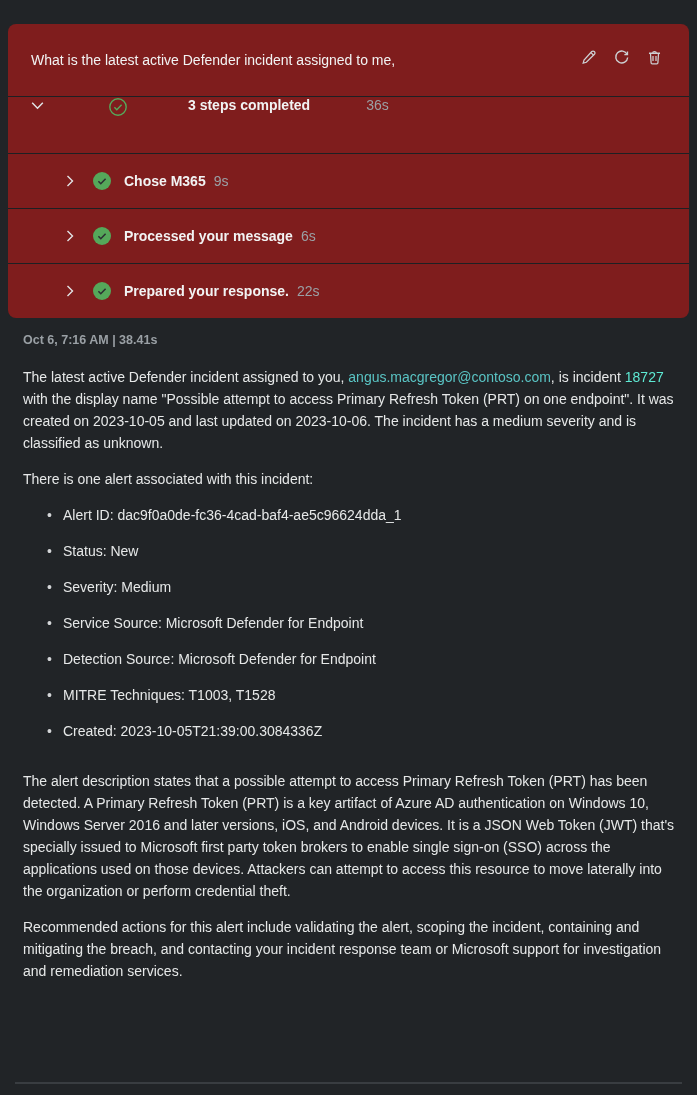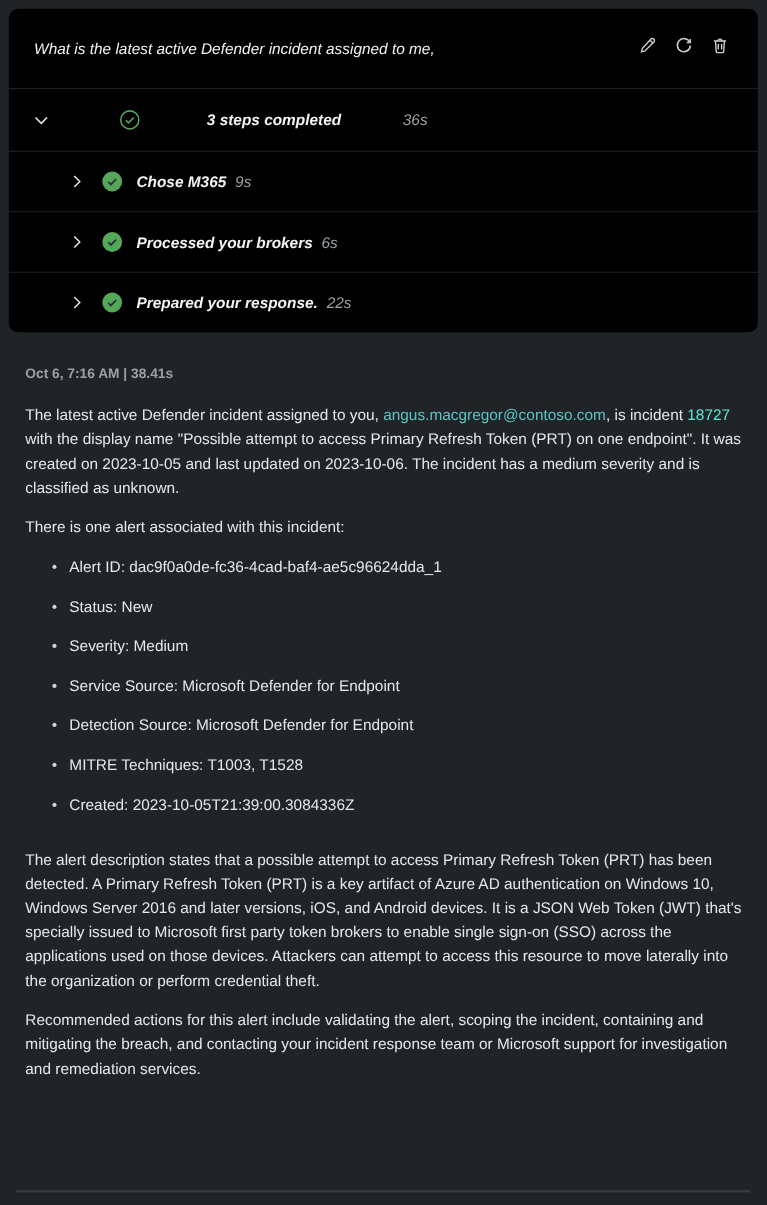--- a/index.html
+++ b/index.html
@@ -6,25 +6,24 @@
   html, body {
     width: 697px; height: 1095px;
     background: #212427;
     font-family: "Liberation Sans", "DejaVu Sans", sans-serif;
     color: #e9eaea;
     overflow: hidden;
     position: relative;
   }
   .card {
     position: absolute;
-    left: 8px; top: 8px; right: 8px;
-    background: #000000;
+    left: 8px; top: 24px; right: 8px;
+    background: #7f1d1d;
     border-radius: 8px;
     overflow: hidden;
-    font-style: italic;
   }
   .question-block {
     position: relative;
     padding: 21px 110px 20px 23px;
     font-size: 14px;
     line-height: 31px;
     color: #f2f3f3;
   }
   .question-actions {
     position: absolute;
@@ -36,21 +35,21 @@
     background: transparent;
     border: none;
     padding: 2px;
     cursor: pointer;
     display: flex; align-items: center; justify-content: center;
   }
   .icon-btn svg { stroke: #cdd0d3; }
   .divider { height: 1px; background: #1d2023; }
   .steps-header {
     height: 56px;
-    display: flex; align-items: center;
+    display: flex; 
     padding-left: 21px;
     cursor: pointer;
     gap: 48px;
   }
   .step-row {
     height: 54px;
     display: flex; align-items: center;
     padding-left: 54px;
     cursor: pointer;
   }
@@ -190,21 +189,21 @@
       <svg width="16" height="16" viewBox="0 0 16 16" fill="none" stroke-width="1.4">
         <path d="M5.5 3l5 5-5 5"></path>
       </svg>
     </span>
     <span class="check-badge">
       <svg width="20" height="20" viewBox="0 0 20 20" fill="none">
         <circle cx="10" cy="10" r="9" fill="#55a85a"></circle>
         <path d="M6.4 10.3l2.4 2.4 4.8-4.9" stroke="#2c2f33" stroke-width="1.6"></path>
       </svg>
     </span>
-    <span class="step-label">Processed your brokers</span>
+    <span class="step-label">Processed your message</span>
     <span class="step-duration">6s</span>
   </div>
 
   <div class="divider"></div>
 
   <div class="step-row">
     <span class="chev">
       <svg width="16" height="16" viewBox="0 0 16 16" fill="none" stroke-width="1.4">
         <path d="M5.5 3l5 5-5 5"></path>
       </svg>

